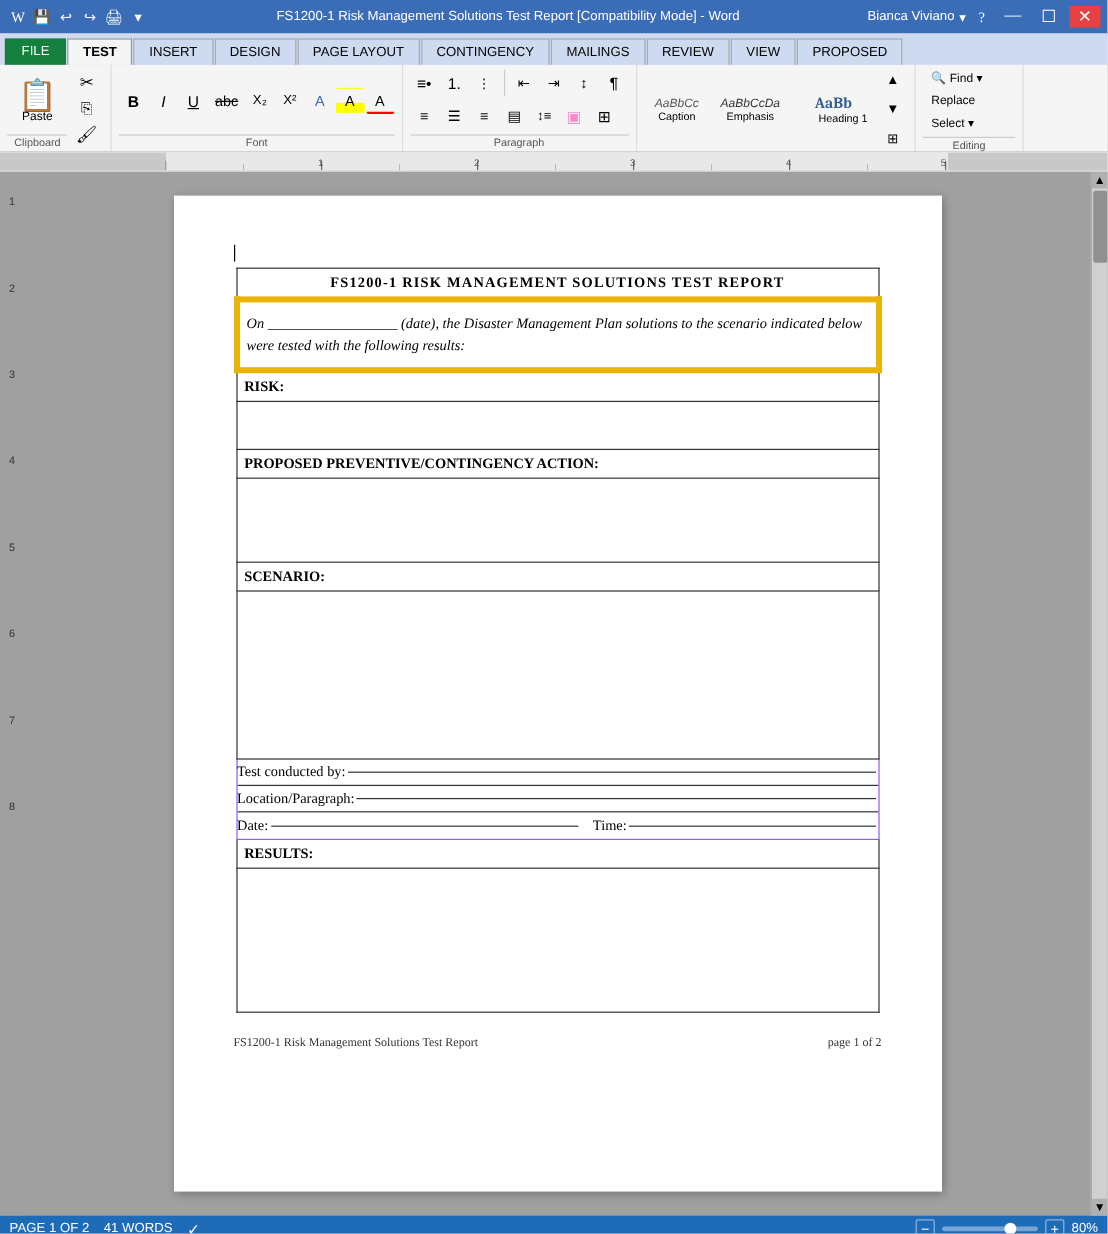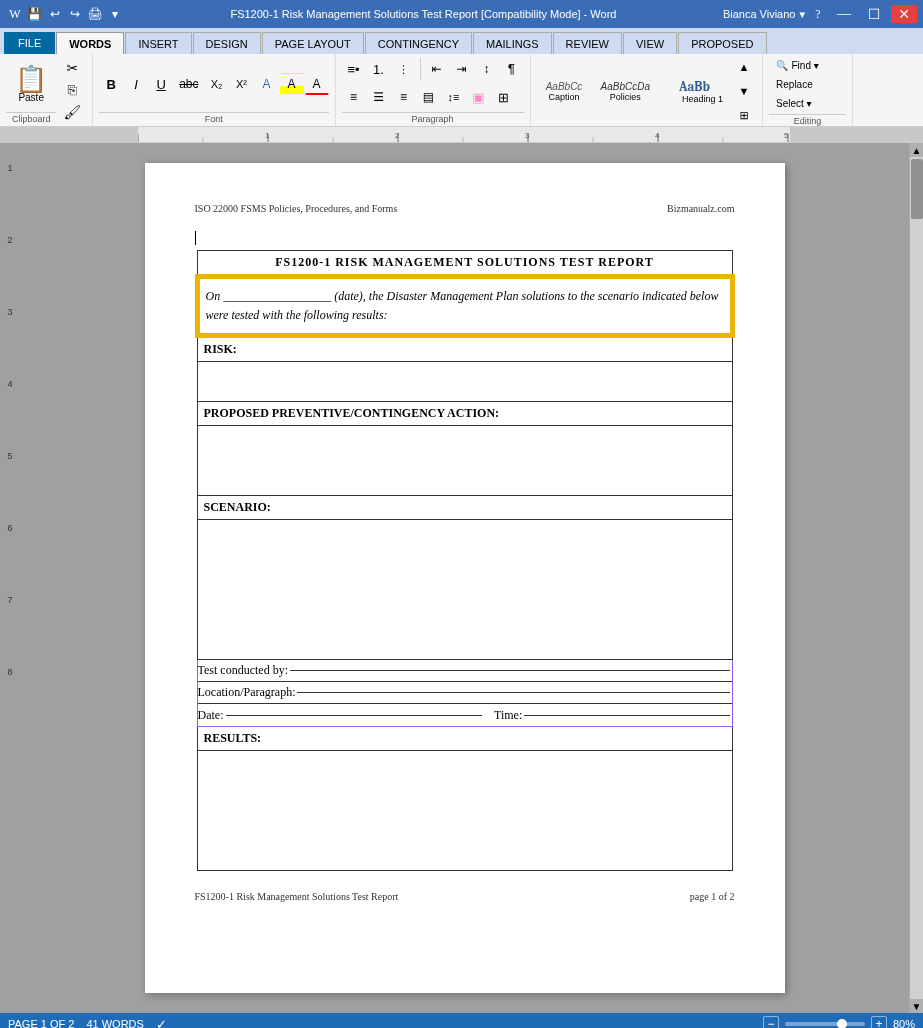--- a/index.html
+++ b/index.html
@@ -390,22 +390,22 @@
     </div>
     <div class="top-icon">?</div>
     <div class="win-control">—</div>
     <div class="win-control">☐</div>
     <div class="win-control close">✕</div>
   </div>
 </div>
 
 <div id="ribbon">
   <div id="tab-bar">
-    <div class="tab inactive" style="background:#0369a1;color:white;border:none;padding:0 14px;">FILE</div>
-    <div class="tab active">WORDS</div>
+    <div class="tab inactive" style="background:#15803d;color:white;border:none;padding:0 14px;">FILE</div>
+    <div class="tab active">TEST</div>
     <div class="tab inactive">INSERT</div>
     <div class="tab inactive">DESIGN</div>
     <div class="tab inactive">PAGE LAYOUT</div>
     <div class="tab inactive">CONTINGENCY</div>
     <div class="tab inactive">MAILINGS</div>
     <div class="tab inactive">REVIEW</div>
     <div class="tab inactive">VIEW</div>
     <div class="tab inactive">PROPOSED</div>
   </div>
 
@@ -467,21 +467,21 @@
     </div>
 
     <div class="ribbon-group" style="min-width:220px;">
       <div class="ribbon-group-content" style="align-items:center;gap:2px;">
         <div class="style-item">
           <span class="style-caption">AaBbCc</span>
           <span style="font-size:9px;font-family:Arial,sans-serif;">Caption</span>
         </div>
         <div class="style-item">
           <span class="style-emphasis">AaBbCcDa</span>
-          <span style="font-size:9px;font-family:Arial,sans-serif;">Policies</span>
+          <span style="font-size:9px;font-family:Arial,sans-serif;">Emphasis</span>
         </div>
         <div class="style-item">
           <span class="style-h1">AaBb</span>
           <span style="font-size:9px;font-family:Arial,sans-serif;margin-left:16px;">Heading 1</span>
         </div>
         <div style="display:flex;flex-direction:column;gap:2px;">
           <div class="tb-btn">▲</div>
           <div class="tb-btn">▼</div>
           <div class="tb-btn">⊞</div>
         </div>
@@ -545,24 +545,20 @@
     <div class="margin-num">4</div>
     <div class="margin-num">5</div>
     <div class="margin-num">6</div>
     <div class="margin-num">7</div>
     <div class="margin-num">8</div>
   </div>
 
   <div id="document-scroll">
     <div id="document-page">
 
-      <div class="doc-header">
-        <span>ISO 22000 FSMS Policies, Procedures, and Forms</span>
-        <span>Bizmanualz.com</span>
-      </div>
 
       <div style="height:16px;margin-bottom:4px;">
         <span class="text-cursor"></span>
       </div>
 
       <table class="report-table">
 
         <tbody>
             <tr>
           <td class="report-title-cell">FS1200-1 RISK MANAGEMENT SOLUTIONS TEST REPORT</td>

